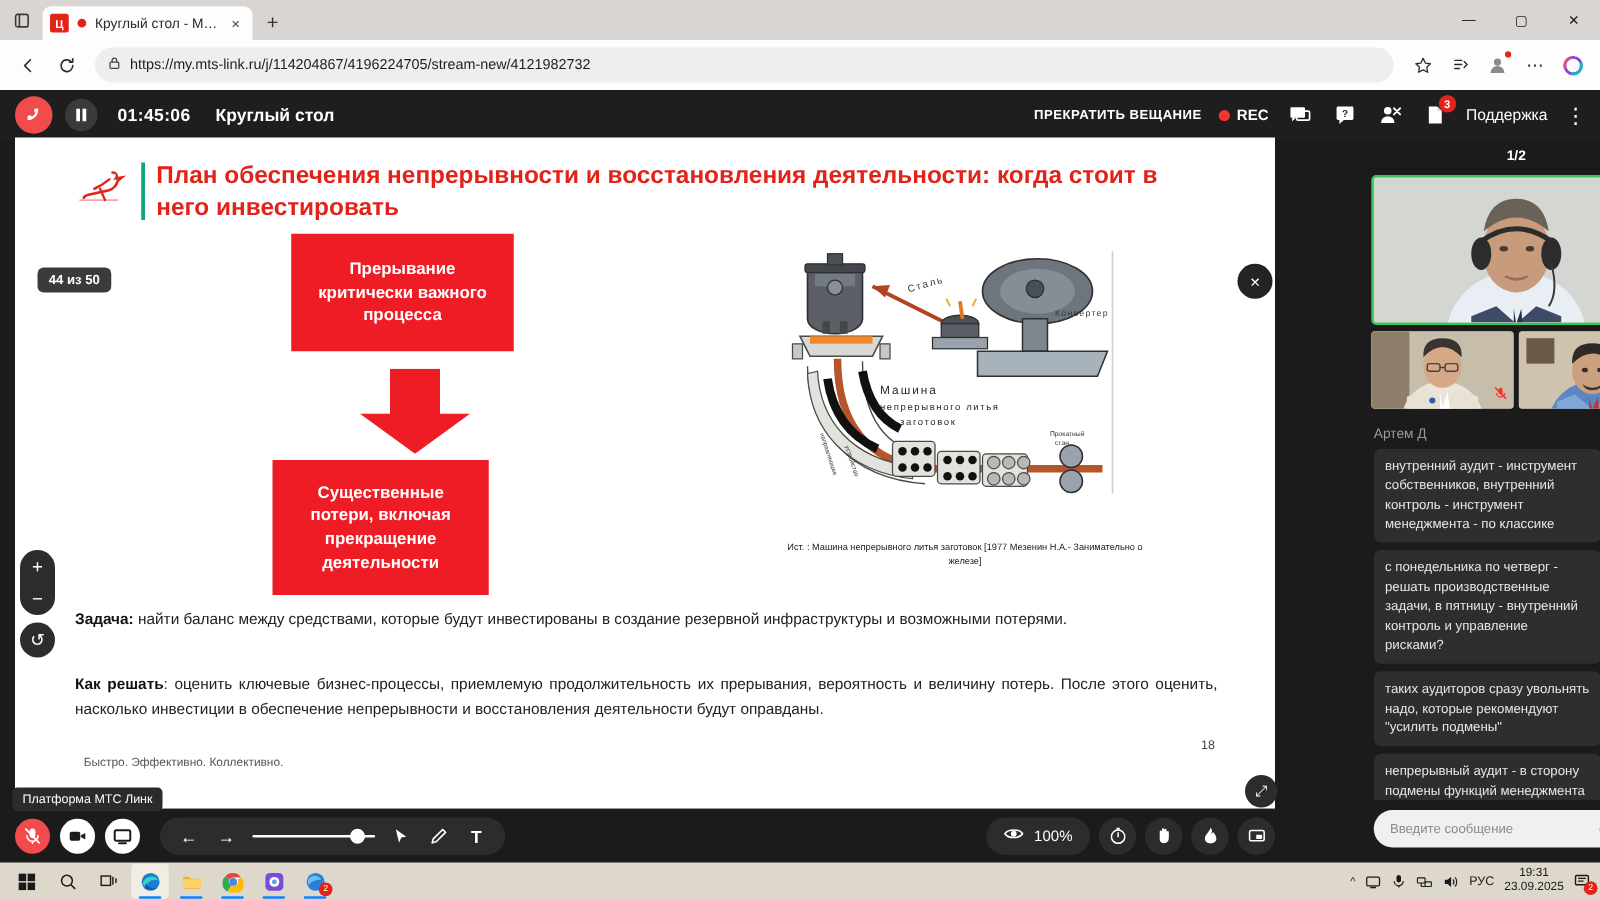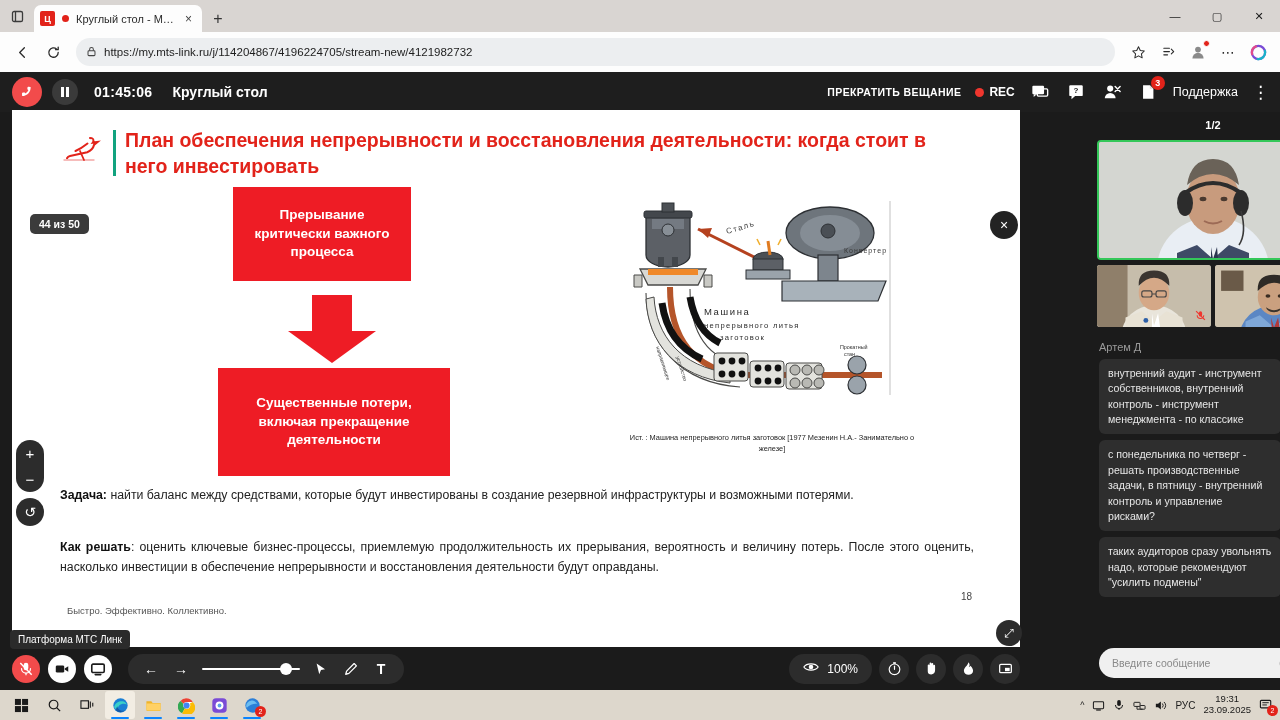--- a/index.html
+++ b/index.html
@@ -111,21 +111,21 @@
     color:#e2231a; font-size:19.5px; font-weight:bold; line-height:1.32;
   }
   .titlebar{ position:absolute; left:101px; top:20px; width:3px; height:46px; background:#12a37f;}
   .birdlogo{ position:absolute; left:48px; top:24px; width:46px; height:34px;}
   .redbox{
     position:absolute; background:#ee1c25; color:#ffffff; font-weight:bold;
     text-align:center; display:flex; align-items:center; justify-content:center;
     font-size:13.5px; line-height:1.38; padding:6px 10px;
   }
   .box1{ left:221px; top:77px; width:178px; height:94px; }
-  .box2{ left:206px; top:258px; width:232px; height:108px; }
+  .box2{ left:206px; top:258px; width:173px; height:108px; }
   .bigarrow{ position:absolute; left:267px; top:185px; width:106px; height:68px; }
   .illus{ position:absolute; left:620px; top:87px; width:270px; height:240px; }
   .illus-caption{
     position:absolute; left:605px; top:322px; width:310px; text-align:center;
     font-size:7.4px; color:#222; line-height:1.5;
   }
   .bodytext{
     position:absolute; left:48px; width:914px; font-size:12.3px; color:#222;
     line-height:1.62; text-align:justify;
   }
@@ -618,20 +618,21 @@
             </svg>
         </div>
       </div>
     </div>
 
     <div class="chatname">Артем Д</div>
     <div class="chatlist">
       <div class="bubble">внутренний аудит -  инструмент собственников, внутренний контроль - инструмент менеджмента - по классике</div>
       <div class="bubble">с понедельника по четверг - решать производственные задачи, в пятницу - внутренний контроль и управление рисками?</div>
       <div class="bubble">таких аудиторов сразу увольнять надо, которые рекомендуют "усилить подмены"</div>
+      <div class="bubble">непрерывный аудит - в сторону подмены функций менеджмента</div>
     </div>
 
     <div class="composer">
       <div class="ph">Введите сообщение</div>
       <div class="ci">
         <svg width="15" height="15" viewBox="0 0 16 16">
             <circle cx="8" cy="8" r="6.6" fill="none" stroke="#6a6a6a" stroke-width="1.2"></circle>
             <circle cx="5.8" cy="6.4" r="1" fill="#6a6a6a"></circle>
             <circle cx="10.2" cy="6.4" r="1" fill="#6a6a6a"></circle>
             <path d="M5 9.6 q3 2.6 6 0" fill="none" stroke="#6a6a6a" stroke-width="1.2" stroke-linecap="round"></path>

